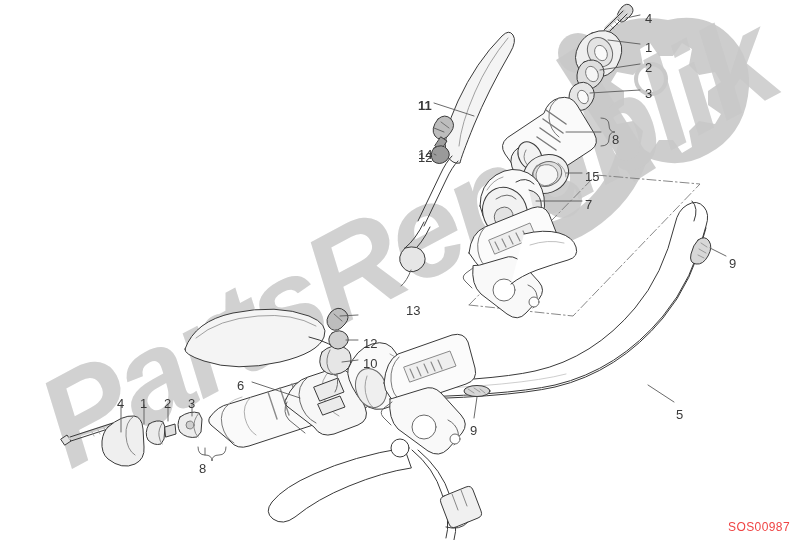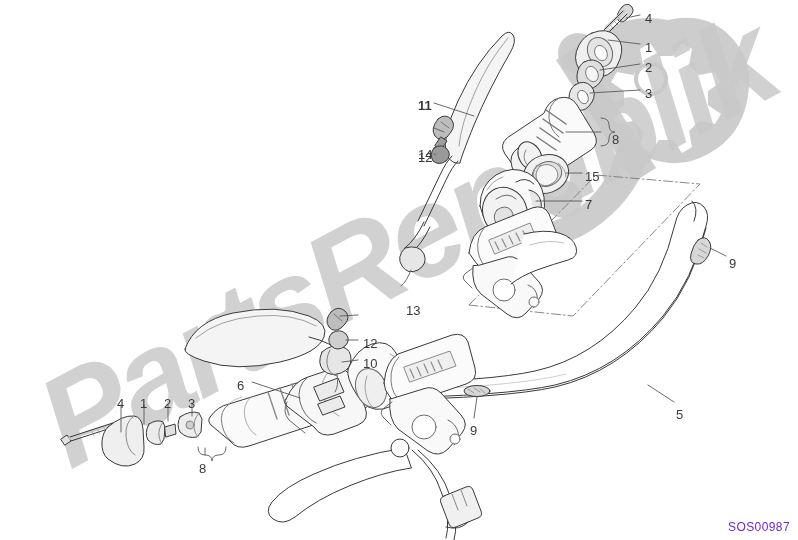--- a/index.html
+++ b/index.html
@@ -3,21 +3,21 @@
 <meta charset="utf-8">
 <style>
   html,body{margin:0;padding:0;background:#ffffff;}
   body{width:798px;height:540px;overflow:hidden;
        font-family:"Liberation Sans",sans-serif;}
   #stage{position:relative;width:798px;height:540px;background:#fff;overflow:hidden;}
   svg{display:block;}
   .layer{position:absolute;left:0;top:0;width:798px;height:540px;}
   .lbl{position:absolute;font-family:"Liberation Sans",sans-serif;font-size:13px;
        color:#3a3a3a;line-height:1;white-space:nowrap;user-select:none;}
-  #partno{position:absolute;right:8px;bottom:6px;font-size:12px;color:#6d28d9;
+  #partno{position:absolute;right:8px;bottom:6px;font-size:12px;color:#ef4444;
           letter-spacing:.4px;}
   .wm{fill:#c9c9c9;}
 </style>
 </head>
 <body>
 
 <div id="stage">
 
   <svg class="layer" viewBox="0 0 798 540" width="798" height="540">
 

